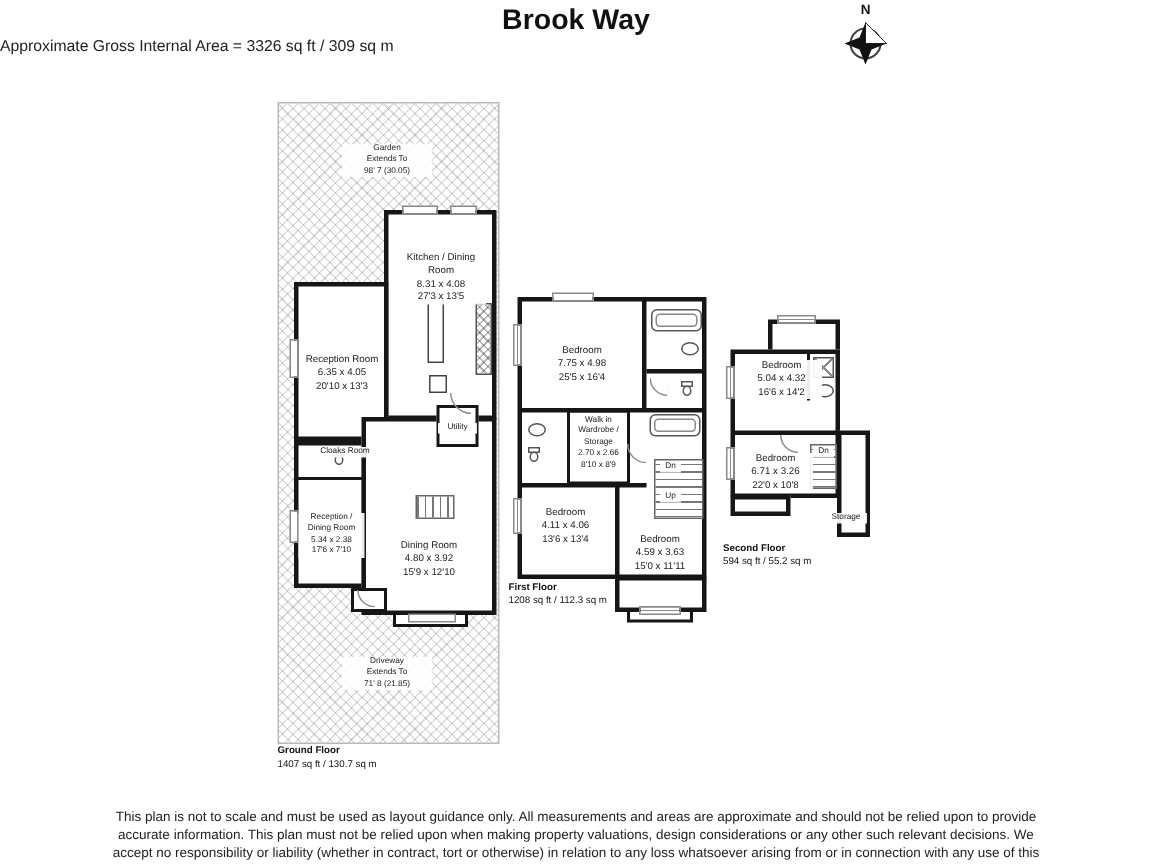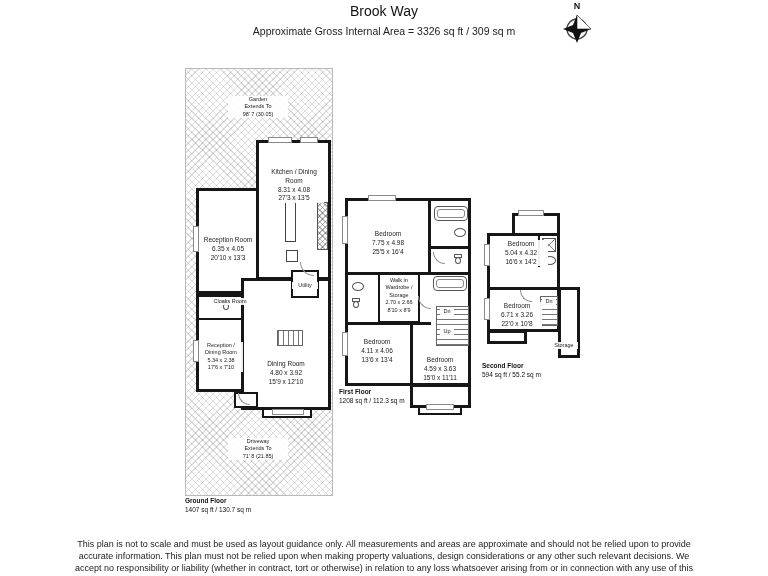--- a/index.html
+++ b/index.html
@@ -1,19 +1,19 @@
 <!DOCTYPE html>
 <html><head>
 <meta charset="utf-8">
 <style>
   html,body{margin:0;padding:0;background:#fff;}
   .canvas{position:relative;width:768px;height:576px;background:#fff;
           font-family:"Liberation Sans",sans-serif;color:#111;overflow:hidden;}
-  .title{position:absolute;top:3px;left:0;right:0;text-align:center;font-size:14px;font-weight:normal;}
-  .subtitle{position:absolute;top:25px;left:0;right:0;text-align:center;font-size:10.5px;color:#222;}
+  .title{position:absolute;top:3px;left:0;right:0;text-align:center;font-size:19px;font-weight:bold;}
+  .subtitle{position:absolute;top:25px;left:0;right:0;text-align:left;font-size:10.5px;color:#222;}
   .compass{position:absolute;left:558px;top:2px;width:38px;text-align:center;z-index:8;}
   .compass .n{font-size:9px;font-weight:bold;line-height:1;}
   .plot{position:absolute;left:185px;top:68px;width:146px;height:426px;border:1px solid #b9b9b9;
         background-image:repeating-linear-gradient(45deg,rgba(0,0,0,.13) 0 1px,transparent 1px 5px),
                          repeating-linear-gradient(-45deg,rgba(0,0,0,.13) 0 1px,transparent 1px 5px);}
   .room{position:absolute;background:#fff;border:3px solid #161616;box-sizing:border-box;z-index:2;}
   .room.b2{border-width:2px;}
   .part{position:absolute;background:#161616;z-index:3;}
   .label{position:absolute;font-size:6.5px;line-height:1.35;text-align:center;color:#222;
          background:rgba(255,255,255,.93);z-index:6;}

